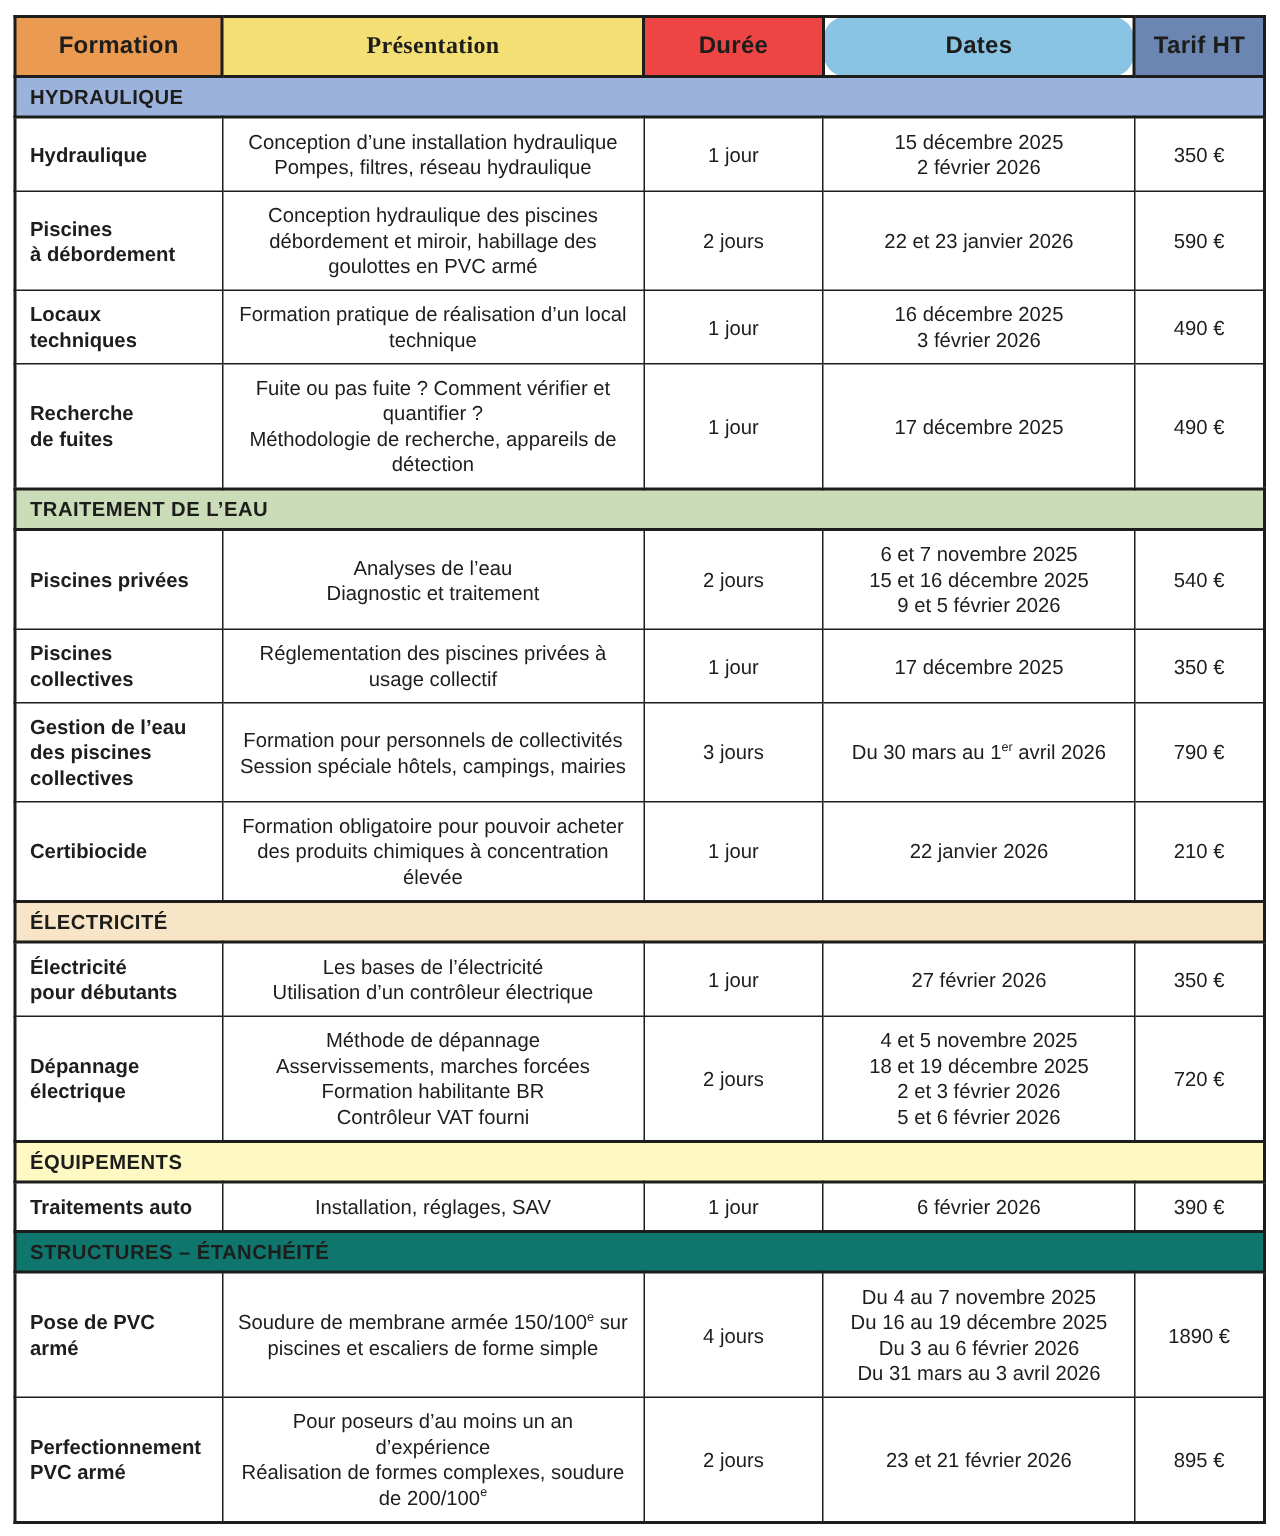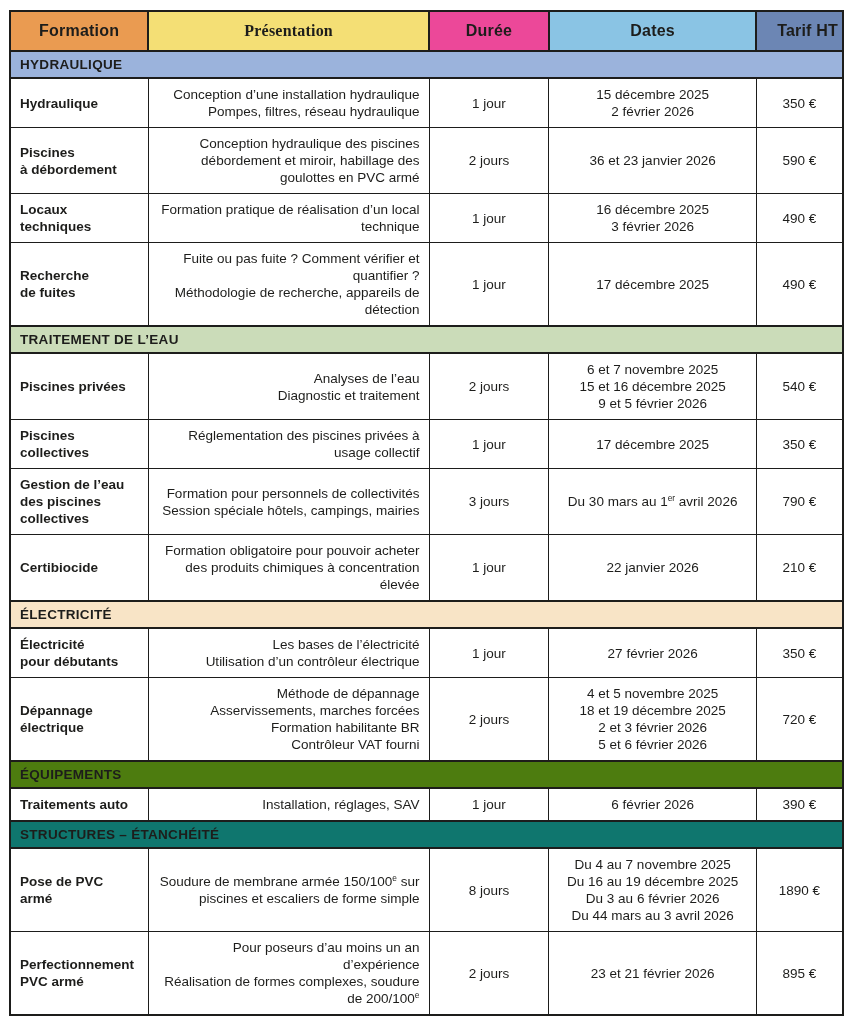--- a/index.html
+++ b/index.html
@@ -44,44 +44,44 @@
   tbody td {
     font-size: 13.5px;
     line-height: 1.26;
     padding: 7px 9px;
   }
   td.col-formation {
     font-weight: bold;
     white-space: pre-line;
     text-align: left;
   }
-  td.col-presentation { text-align: right; }
+  td.col-presentation { text-align: center; }
   td.col-duree, td.col-dates, td.col-tarif { text-align: center; }
   .line { }
   sup { font-size: 0.62em; vertical-align: super; line-height: 0; }
 </style>
 </head>
 <body>
 
 <div class="page">
   <table class="formations">
     <colgroup>
       <col style="width:16.6%">
       <col style="width:33.7%">
       <col style="width:14.4%">
       <col style="width:24.9%">
       <col style="width:10.4%">
     </colgroup>
     <thead>
       <tr>
           <th style="background: rgb(234, 155, 81);">Formation</th>
           <th style="background: rgb(244, 223, 117); font-family: Liberation Serif, serif;">Présentation</th>
-          <th style="background: #ec4899;">Durée</th>
-          <th style="background: rgb(138, 196, 228);">Dates</th>
-          <th style="background: rgb(108, 134, 180); text-align: right;">Tarif HT</th>
+          <th style="background: #ef4444;">Durée</th>
+          <th style="background: rgb(138, 196, 228); border-radius: 15px;">Dates</th>
+          <th style="background: rgb(108, 134, 180);">Tarif HT</th>
         </tr>
     </thead>
     <tbody>
         <tr class="section-band">
           <td colspan="5" style="background: rgb(155, 179, 220);">HYDRAULIQUE</td>
         </tr>
         <tr>
           <td class="col-formation">Hydraulique</td>
           <td class="col-presentation">
             <div class="line">Conception d’une installation hydraulique</div>
@@ -95,21 +95,21 @@
           <td class="col-tarif">350 €</td>
         </tr>
         <tr>
           <td class="col-formation">Piscines
 à débordement</td>
           <td class="col-presentation">
             <div class="line">Conception hydraulique des piscines débordement et miroir, habillage des goulottes en PVC armé</div>
           </td>
           <td class="col-duree">2 jours</td>
           <td class="col-dates">
-            <div class="line">36 et 23 janvier 2026</div>
+            <div class="line">22 et 23 janvier 2026</div>
           </td>
           <td class="col-tarif">590 €</td>
         </tr>
         <tr>
           <td class="col-formation">Locaux techniques</td>
           <td class="col-presentation">
             <div class="line">Formation pratique de réalisation d’un local technique</div>
           </td>
           <td class="col-duree">1 jour</td>
           <td class="col-dates">
@@ -213,47 +213,47 @@
           <td class="col-duree">2 jours</td>
           <td class="col-dates">
             <div class="line">4 et 5 novembre 2025</div>
             <div class="line">18 et 19 décembre 2025</div>
             <div class="line">2 et 3 février 2026</div>
             <div class="line">5 et 6 février 2026</div>
           </td>
           <td class="col-tarif">720 €</td>
         </tr>
         <tr class="section-band">
-          <td colspan="5" style="background: #4d7c0f;">ÉQUIPEMENTS</td>
+          <td colspan="5" style="background: #fef9c3;">ÉQUIPEMENTS</td>
         </tr>
         <tr>
           <td class="col-formation">Traitements auto</td>
           <td class="col-presentation">
             <div class="line">Installation, réglages, SAV</div>
           </td>
           <td class="col-duree">1 jour</td>
           <td class="col-dates">
             <div class="line">6 février 2026</div>
           </td>
           <td class="col-tarif">390 €</td>
         </tr>
         <tr class="section-band">
           <td colspan="5" style="background: #0f766e;">STRUCTURES – ÉTANCHÉITÉ</td>
         </tr>
         <tr>
           <td class="col-formation">Pose de PVC armé</td>
           <td class="col-presentation">
             <div class="line">Soudure de membrane armée 150/100<sup>e</sup> sur piscines et escaliers de forme simple</div>
           </td>
-          <td class="col-duree">8 jours</td>
+          <td class="col-duree">4 jours</td>
           <td class="col-dates">
             <div class="line">Du 4 au 7 novembre 2025</div>
             <div class="line">Du 16 au 19 décembre 2025</div>
             <div class="line">Du 3 au 6 février 2026</div>
-            <div class="line">Du 44 mars au 3 avril 2026</div>
+            <div class="line">Du 31 mars au 3 avril 2026</div>
           </td>
           <td class="col-tarif">1890 €</td>
         </tr>
         <tr>
           <td class="col-formation">Perfectionnement
 PVC armé</td>
           <td class="col-presentation">
             <div class="line">Pour poseurs d’au moins un an d’expérience</div>
             <div class="line">Réalisation de formes complexes, soudure de 200/100<sup>e</sup></div>
           </td>

